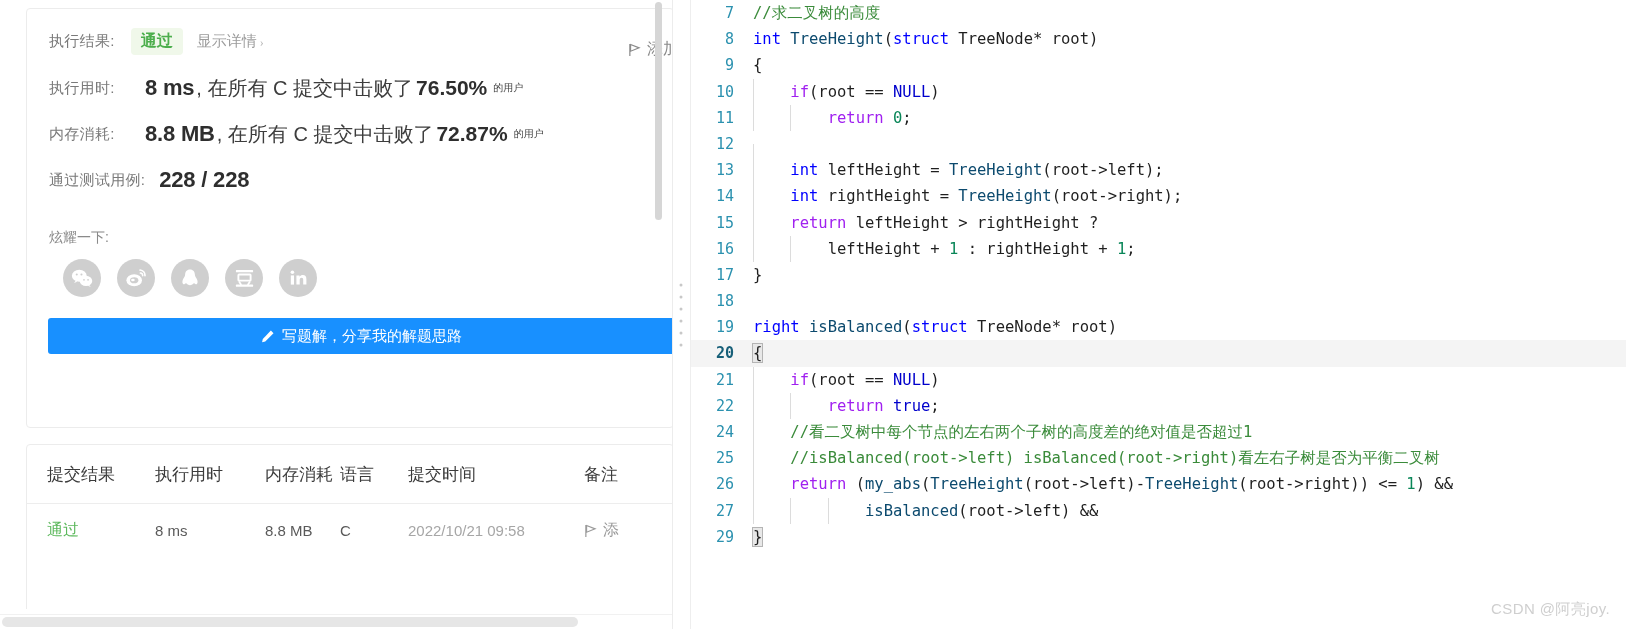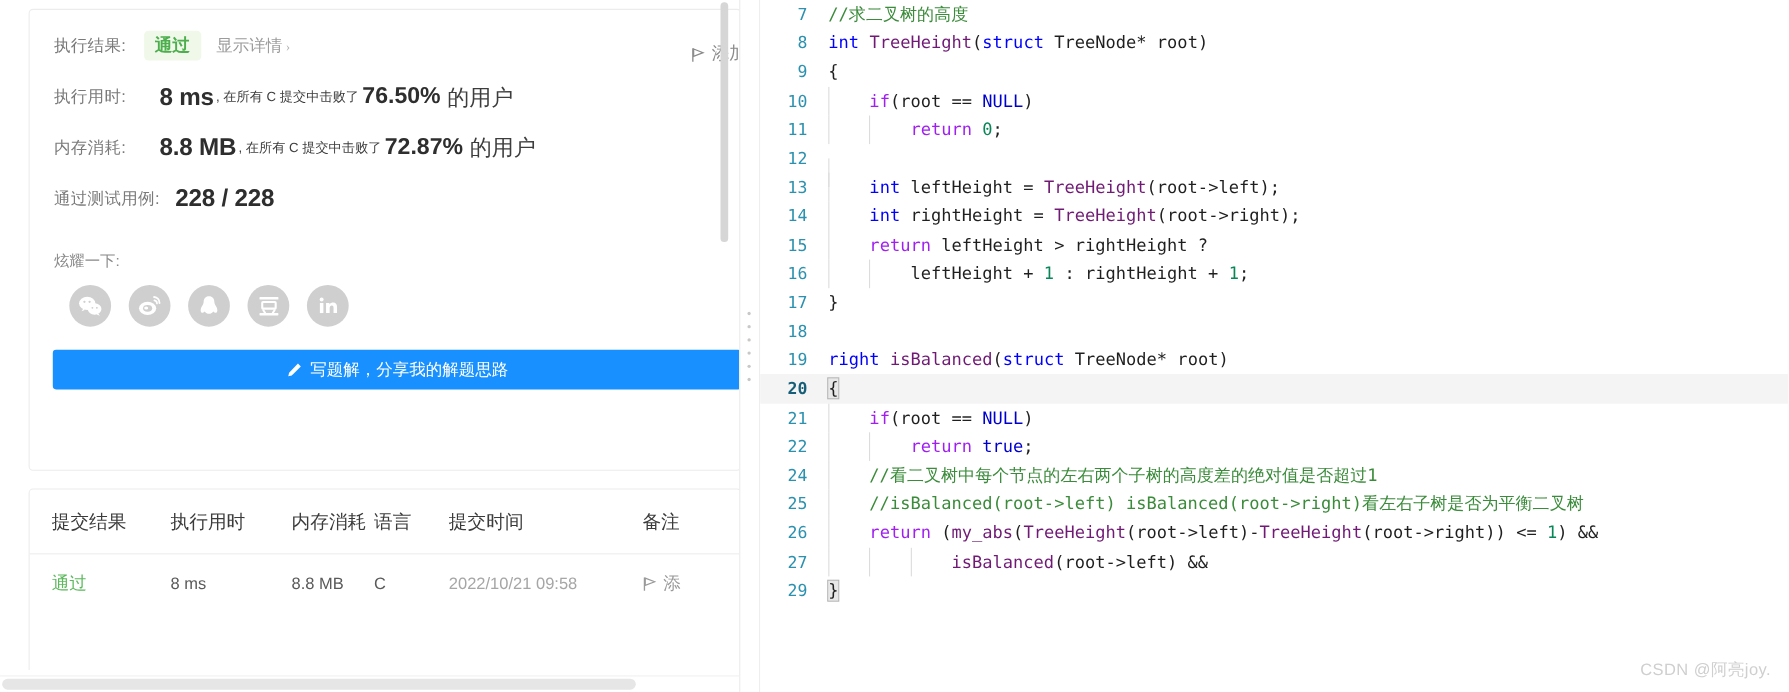--- a/index.html
+++ b/index.html
@@ -64,23 +64,23 @@
   .flag-shape{
     width:13px;height:14px;
   }
 
   .metric{height:46px;}
   .metric .lbl{min-width:86px;}
   .big{
     font-size:22px;font-weight:700;color:#2e2e2e;margin:0 2px 0 10px;
     letter-spacing:-.2px;
   }
-  .mid{font-size:12px;color:#3d3d3d;}
+  .mid{font-size:20px;color:#3d3d3d;}
   .pct{font-size:21px;font-weight:700;color:#2e2e2e;margin:0 3px;}
-  .suffix{font-size:20px;color:#3d3d3d;margin-left:3px;}
+  .suffix{font-size:10px;color:#3d3d3d;margin-left:3px;}
 
   .cases{height:46px;}
   .cases .big{font-size:22px;margin-left:14px;}
 
   .share-label{
     padding-left:22px;color:#8a8a8a;font-size:14px;margin-top:26px;
   }
   .share-row{
     display:flex;gap:16px;padding-left:36px;margin-top:12px;
   }
@@ -191,21 +191,21 @@
   .ctext{
     flex:1 1 auto;position:relative;padding-left:6px;
     font-family:"DejaVu Sans Mono","Liberation Mono",monospace;
     color:#1f1f1f;
   }
   .ind{
     position:absolute;top:0;width:1px;height:26.2px;background:#dcdcdc;
   }
   .kw{color:#0000ff;}
   .kw2{color:#a020f0;}
-  .fn{color:#701a75;}
+  .fn{color:#0c4a6e;}
   .cmt{color:#3a8b3a;}
   .num{color:#098658;}
   .mem{color:#0000cc;}
   .brkt{
     outline:1px solid #b4b4b4;background:#e8e8e8;
   }
 
   
   #watermark{
     position:absolute;right:16px;bottom:10px;

